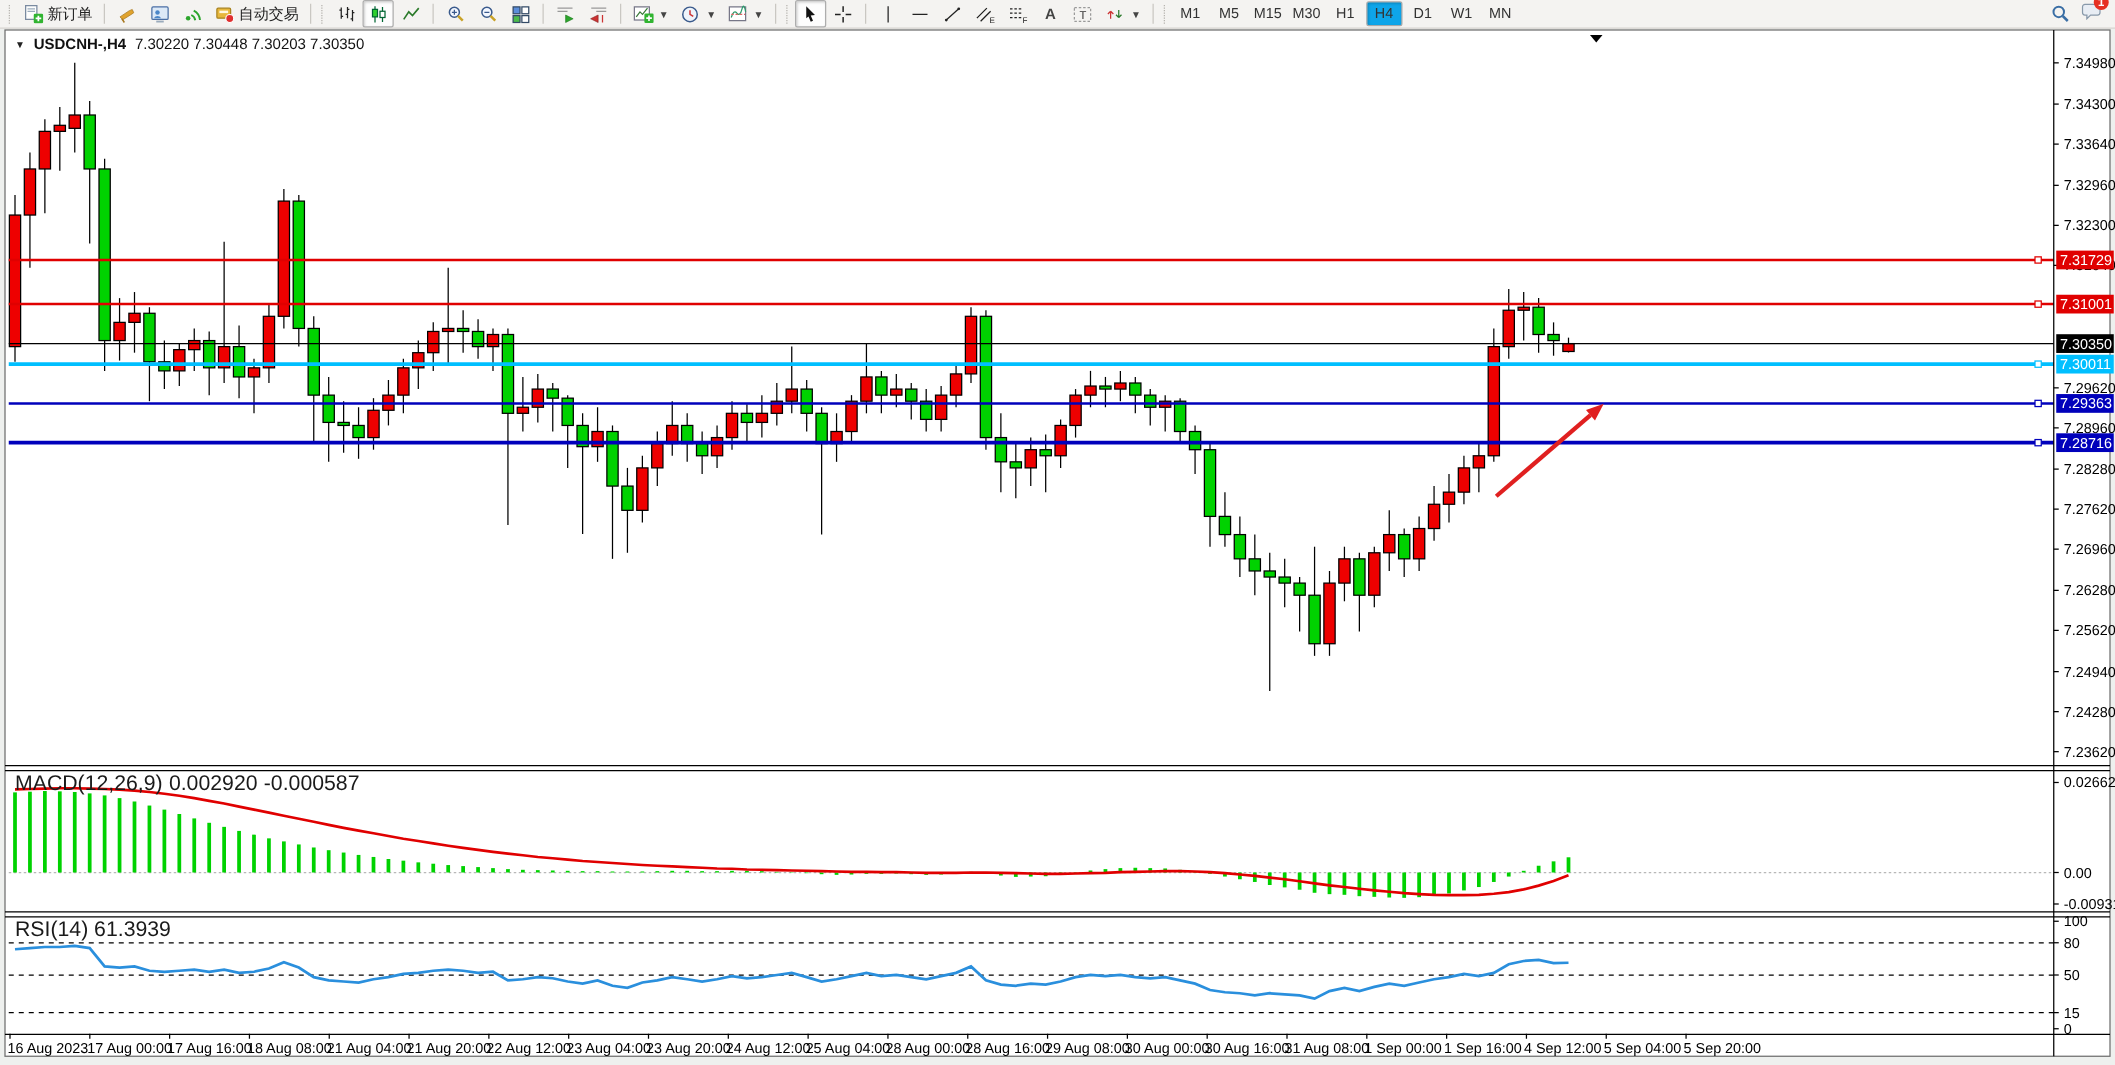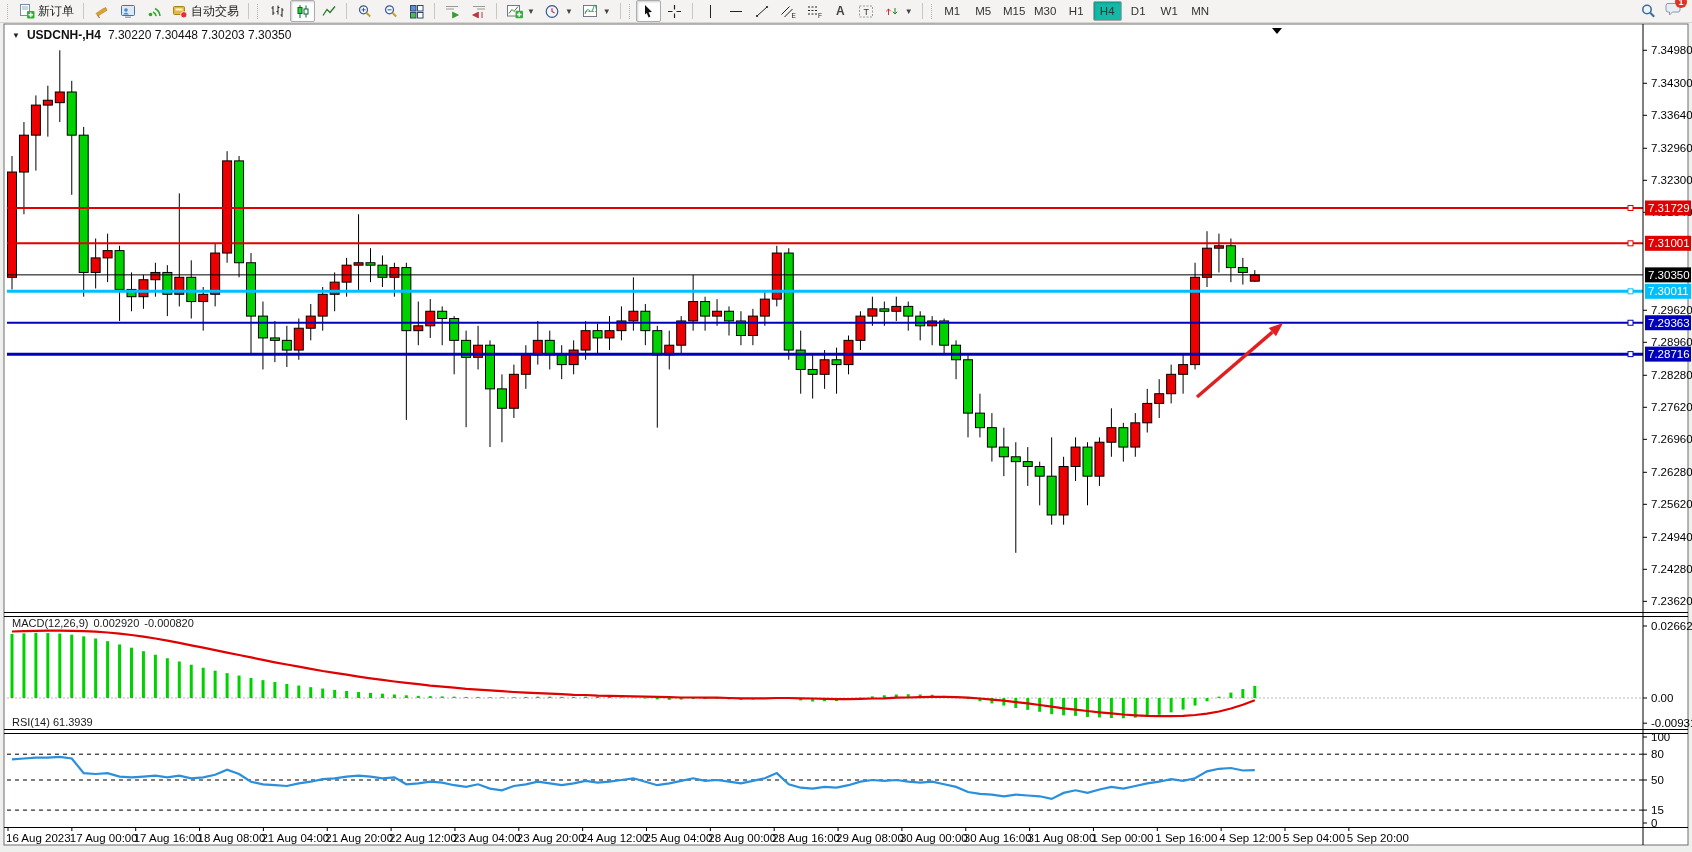--- a/index.html
+++ b/index.html
@@ -12,32 +12,32 @@
   .tb-btn{display:inline-flex;align-items:center;gap:3px;height:20px;padding:0 3px;
           font-size:12px;color:#222;background:transparent;border:1px solid transparent;
           border-radius:2px;white-space:nowrap;cursor:default;}
   .tb-btn.active{background:#fdfdfd;border:1px solid #adadad;box-shadow:inset 1px 1px 2px rgba(0,0,0,.18);}
   .tb-sep{width:1px;height:16px;background:#c9c7c2;margin:0 4px;}
   .grip{width:2px;height:15px;border-left:1px dotted #b5b3ae;margin:0 3px;}
   .ico{display:inline-flex;align-items:center;justify-content:center;width:17px;height:16px;}
   .caret{font-size:8px;color:#444;margin-left:1px;}
   .tf-btn{width:27px;text-align:center;font-size:11.5px;color:#333;height:18px;line-height:18px;
           border:1px solid transparent;border-radius:2px;}
-  .tf-btn.active{background:#14b8a6;border:1px solid #a8a8a8;box-shadow:inset 1px 1px 2px rgba(0,0,0,.18);}
+  .tf-btn.active{background:#0ea5e9;border:1px solid #a8a8a8;box-shadow:inset 1px 1px 2px rgba(0,0,0,.18);}
   .tb-right{margin-left:auto;display:flex;align-items:center;gap:8px;padding-right:6px;}
   .badge{position:absolute;right:-5px;top:-5px;background:#e63022;color:#fff;font-size:9px;
          font-weight:bold;border-radius:50%;width:12px;height:12px;line-height:12px;text-align:center;}
   .bubble-wrap{position:relative;}
   
   .chart-title{position:absolute;left:12px;top:28px;z-index:10;font-size:12px;font-weight:bold;
                color:#111;display:flex;gap:7px;align-items:center;}
   .chart-title .tri{font-size:8px;color:#222;}
-  .ind-label{position:absolute;z-index:10;font-size:11px;color:#1a1a1a;display:flex;gap:5px;}
+  .ind-label{position:absolute;z-index:10;font-size:17px;color:#1a1a1a;display:flex;gap:5px;}
   #macd-label{left:12px;top:617px;}
-  #rsi-label{left:12px;top:716px;}
+  #rsi-label{left:12px;top:734px;}
   svg text{font-family:"Liberation Sans","DejaVu Sans",sans-serif;}
   #chart-svg{position:absolute;left:0;top:0;z-index:1;}
 </style>
 </head>
 <body>
 
 <div class="toolbar">
   <span class="grip"></span>
   <span class="tb-btn">
     <span class="ico">
@@ -777,17 +777,17 @@
 
 <div class="chart-title">
   <span class="tri">▼</span>
   <span>USDCNH-,H4</span>
   <span style="font-weight:normal;">7.30220 7.30448 7.30203 7.30350</span>
 </div>
 
 <div class="ind-label" id="macd-label">
   <span>MACD(12,26,9)</span>
   <span>0.002920</span>
-  <span>-0.000820</span>
+  <span>-0.000587</span>
 </div>
 <div class="ind-label" id="rsi-label">
   <span>RSI(14) 61.3939</span>
 </div>
 
 </body></html>

